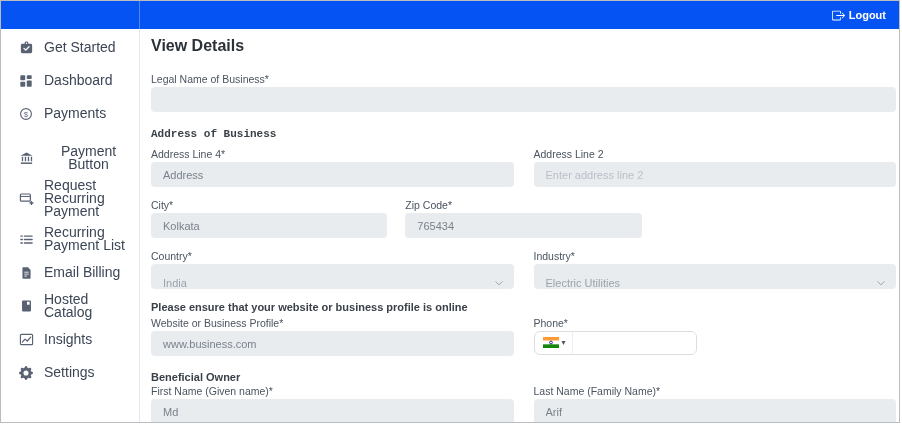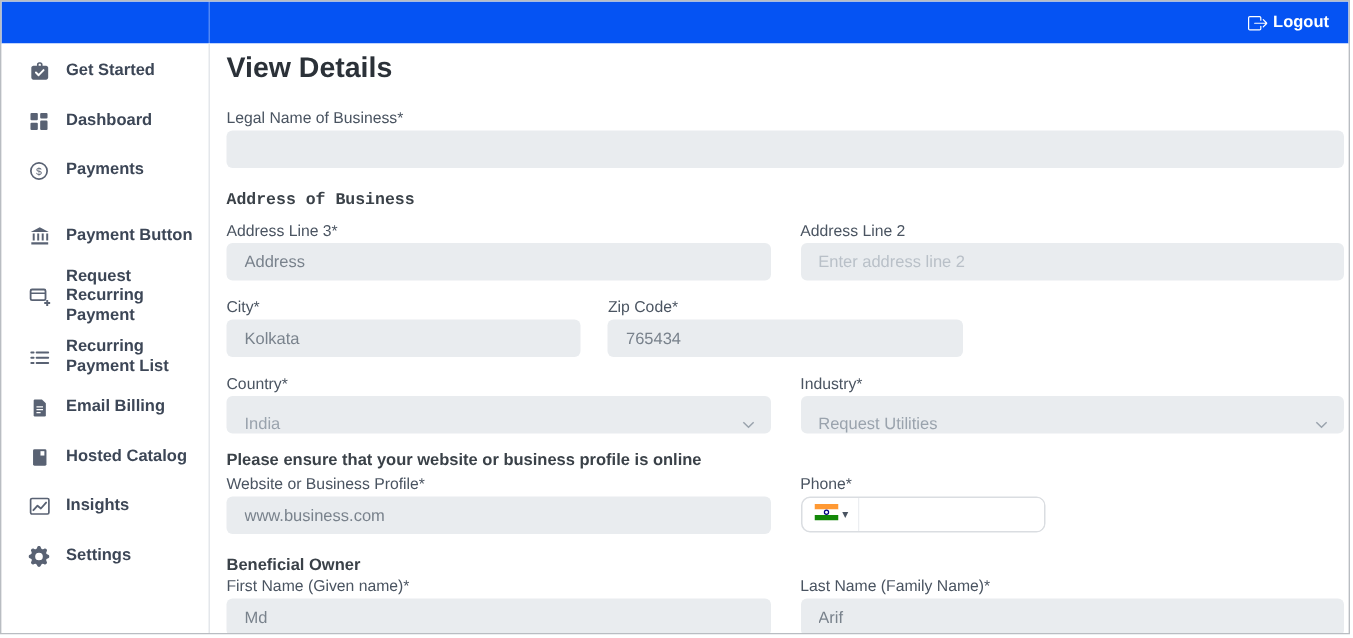--- a/index.html
+++ b/index.html
@@ -13,25 +13,25 @@
             color:#fff; font-size:11px; font-weight:700; cursor:pointer; }
   .logout svg { display:block; }
 
   
   .sidebar { position:absolute; top:28px; left:0; bottom:0; width:139px; background:#fff; border-right:1px solid #e4e7eb; }
   .nav { padding-top:2px; }
   .nav-item { min-height:33px; display:flex; align-items:center; gap:10px; padding:4px 6px 4px 17px; cursor:pointer; }
   .nav-item.gap-before { margin-top:11px;text-align:center; }
   .nic { width:16px; height:16px; flex:0 0 16px; color:#596273; display:flex; align-items:center; justify-content:center; }
   .nic svg { display:block; }
-  .nlabel { font-size:11px; font-weight:700; color:#3c4656; line-height:13px; }
+  .nlabel { font-size:14px; font-weight:400; color:#3c4656; line-height:13px; }
 
   
   .content { position:absolute; top:28px; left:139px; right:0; bottom:0; background:#fff; padding:0 3px 0 11px; overflow:hidden; }
-  .page-title { margin-top:10px; font-size:19px; line-height:14px; font-weight:700; color:#2b3138; }
+  .page-title { margin-top:10px; font-size:16px; line-height:14px; font-weight:700; color:#2b3138; }
 
   .lbl { display:block; font-size:10.5px; line-height:12px; color:#4a5461; margin-bottom:2px; }
   .field { background:#e9ecef; border:none; border-radius:4px; height:25px; padding:0 12px;
            font-size:11px; color:#79828c; width:100%; display:block; font-family:inherit; }
   input.field::placeholder { color:#b9c0c8; }
 
   .select { display:flex; align-items:center; justify-content:space-between; padding:12px 10px 0 12px;
             color:#9aa3ad; cursor:pointer; }
   .select .chev { color:#9aa3ad; display:flex; }
 
@@ -183,21 +183,21 @@
 
     <div class="mt20">
       <label class="lbl">Legal Name of Business*</label>
       <input class="field" type="text" value="" style="">
     </div>
 
     <div class="section-title mt16">Address of Business</div>
 
     <div class="row2 mt8">
       <div>
-        <label class="lbl">Address Line 3*</label>
+        <label class="lbl">Address Line 4*</label>
         <input class="field" type="text" value="Address" style="">
       </div>
       <div>
         <label class="lbl">Address Line 2</label>
         <input class="field" type="text" placeholder="Enter address line 2" style="">
       </div>
     </div>
 
     <div class="row3 mt12">
       <div>
@@ -218,21 +218,21 @@
           <span class="chev">
             <svg width="10" height="10" viewBox="0 0 16 16" fill="none" stroke="currentColor" stroke-width="1.6">
                 <path d="M2.5 5.5 8 11l5.5-5.5"></path>
               </svg>
           </span>
         </div>
       </div>
       <div>
         <label class="lbl">Industry*</label>
         <div class="field select">
-          <span>Request Utilities</span>
+          <span>Electric Utilities</span>
           <span class="chev">
             <svg width="10" height="10" viewBox="0 0 16 16" fill="none" stroke="currentColor" stroke-width="1.6">
                 <path d="M2.5 5.5 8 11l5.5-5.5"></path>
               </svg>
           </span>
         </div>
       </div>
     </div>
 
     <div class="section-title mt12">Please ensure that your website or business profile is online</div>

